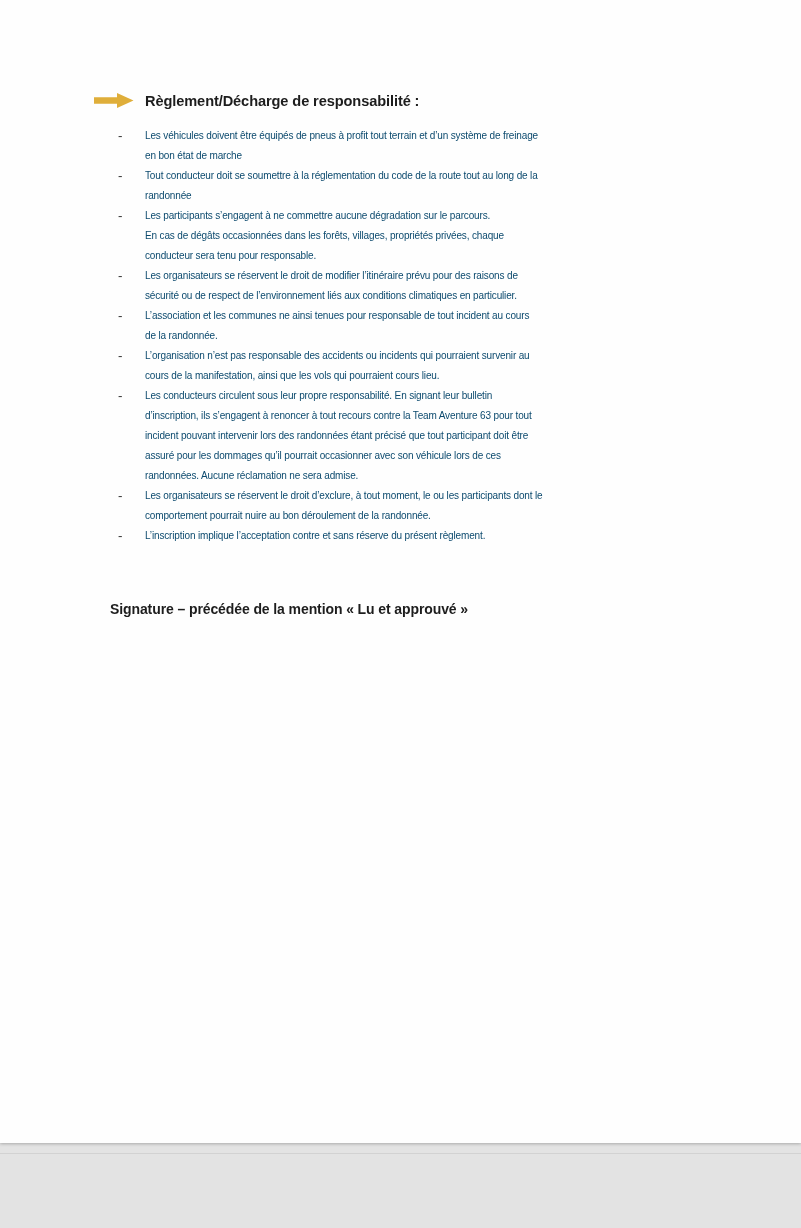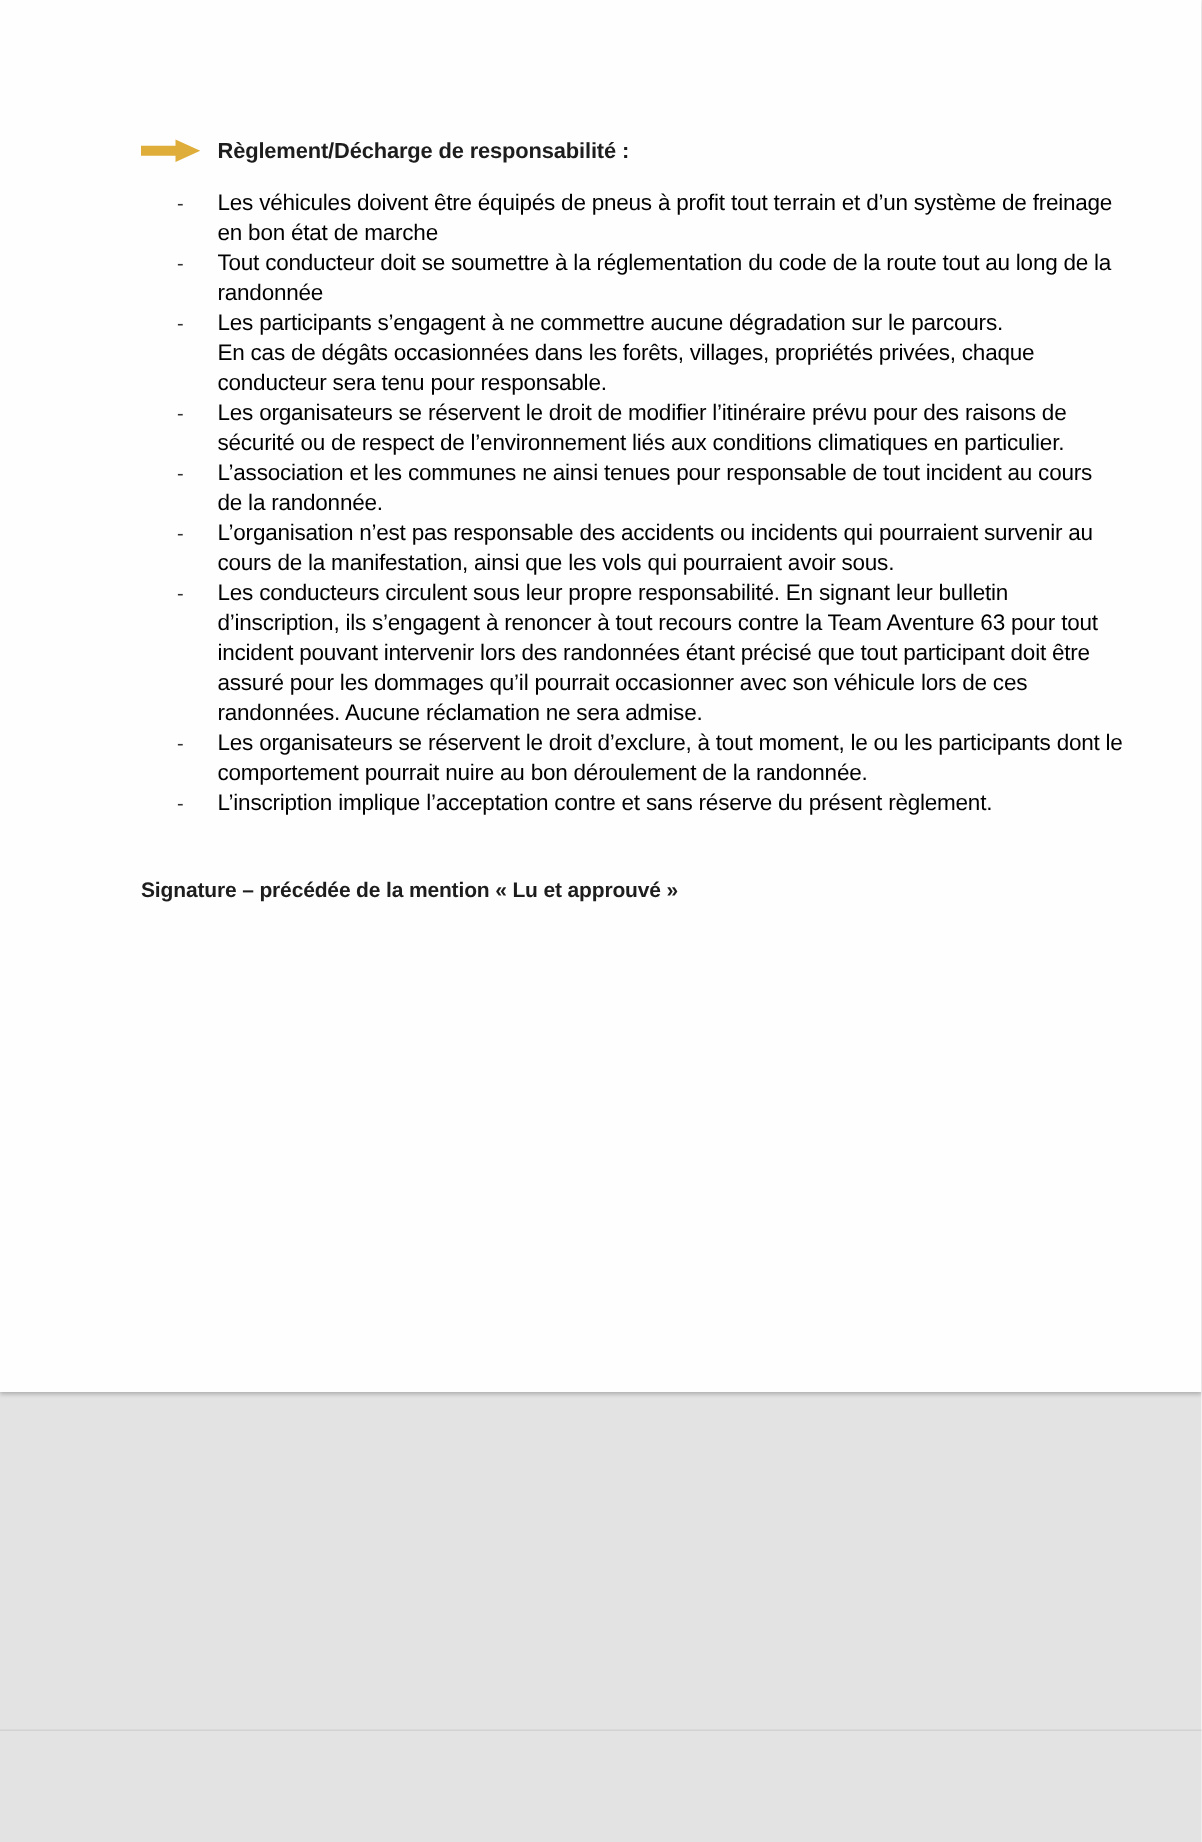--- a/index.html
+++ b/index.html
@@ -12,21 +12,21 @@
     position: relative;
     overflow: hidden;
     background: #e3e3e3;
     font-family: "Liberation Sans", "DejaVu Sans", sans-serif;
   }
   .page {
     position: absolute;
     top: 0;
     left: 0;
     width: 801px;
-    height: 928px;
+    height: 1143px;
     background: #fefefe;
     box-shadow: 0 1px 3px rgba(0,0,0,0.25);
   }
   .desk {
     position: absolute;
     top: 1153px;
     left: 0;
     width: 801px;
     height: 75px;
     background: #e3e3e3;
@@ -68,31 +68,31 @@
   }
   .dash {
     flex: 0 0 27px;
     width: 27px;
     font-size: 13.3px;
     line-height: 20px;
     color: #333333;
   }
   .rule-text {
     width: 638px;
-    font-size: 15px;
+    font-size: 10px;
     line-height: 20px;
-    color: #000000;
+    color: #0c4a6e;
     letter-spacing: -0.15px;
     white-space: pre-line;
   }
   .signature {
     position: absolute;
     top: 585px;
     left: 94px;
-    margin: 0;
+    margin: 16px;
     font-size: 14px;
     font-weight: 700;
     color: #1d1d1d;
     letter-spacing: -0.1px;
     white-space: nowrap;
   }
 </style>
 </head>
 <body>
 
@@ -130,21 +130,21 @@
 sécurité ou de respect de l’environnement liés aux conditions climatiques en particulier.</span>
     </li>
     <li class="rule">
       <span class="dash">-</span>
       <span class="rule-text">L’association et les communes ne ainsi tenues pour responsable de tout incident au cours
 de la randonnée.</span>
     </li>
     <li class="rule">
       <span class="dash">-</span>
       <span class="rule-text">L’organisation n’est pas responsable des accidents ou incidents qui pourraient survenir au
-cours de la manifestation, ainsi que les vols qui pourraient avoir sous.</span>
+cours de la manifestation, ainsi que les vols qui pourraient cours lieu.</span>
     </li>
     <li class="rule">
       <span class="dash">-</span>
       <span class="rule-text">Les conducteurs circulent sous leur propre responsabilité. En signant leur bulletin
 d’inscription, ils s’engagent à renoncer à tout recours contre la Team Aventure 63 pour tout
 incident pouvant intervenir lors des randonnées étant précisé que tout participant doit être
 assuré pour les dommages qu’il pourrait occasionner avec son véhicule lors de ces
 randonnées. Aucune réclamation ne sera admise.</span>
     </li>
     <li class="rule">

